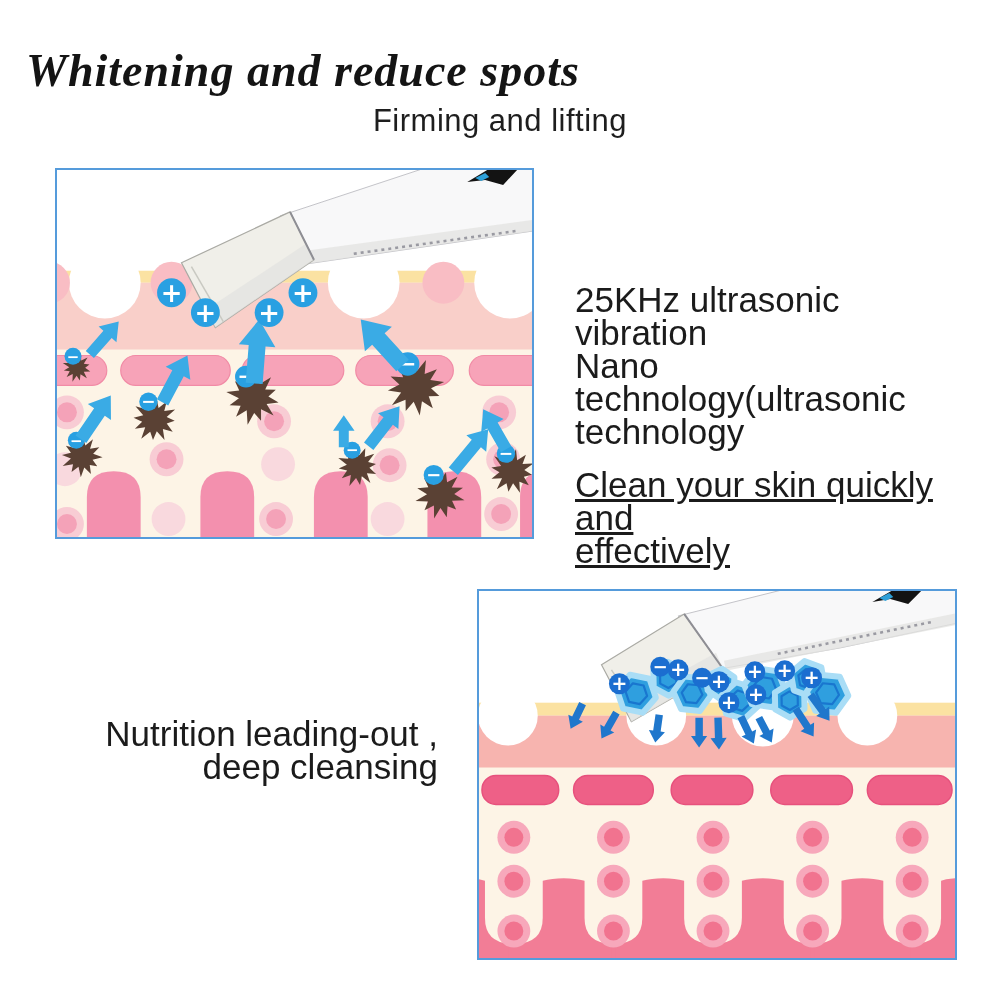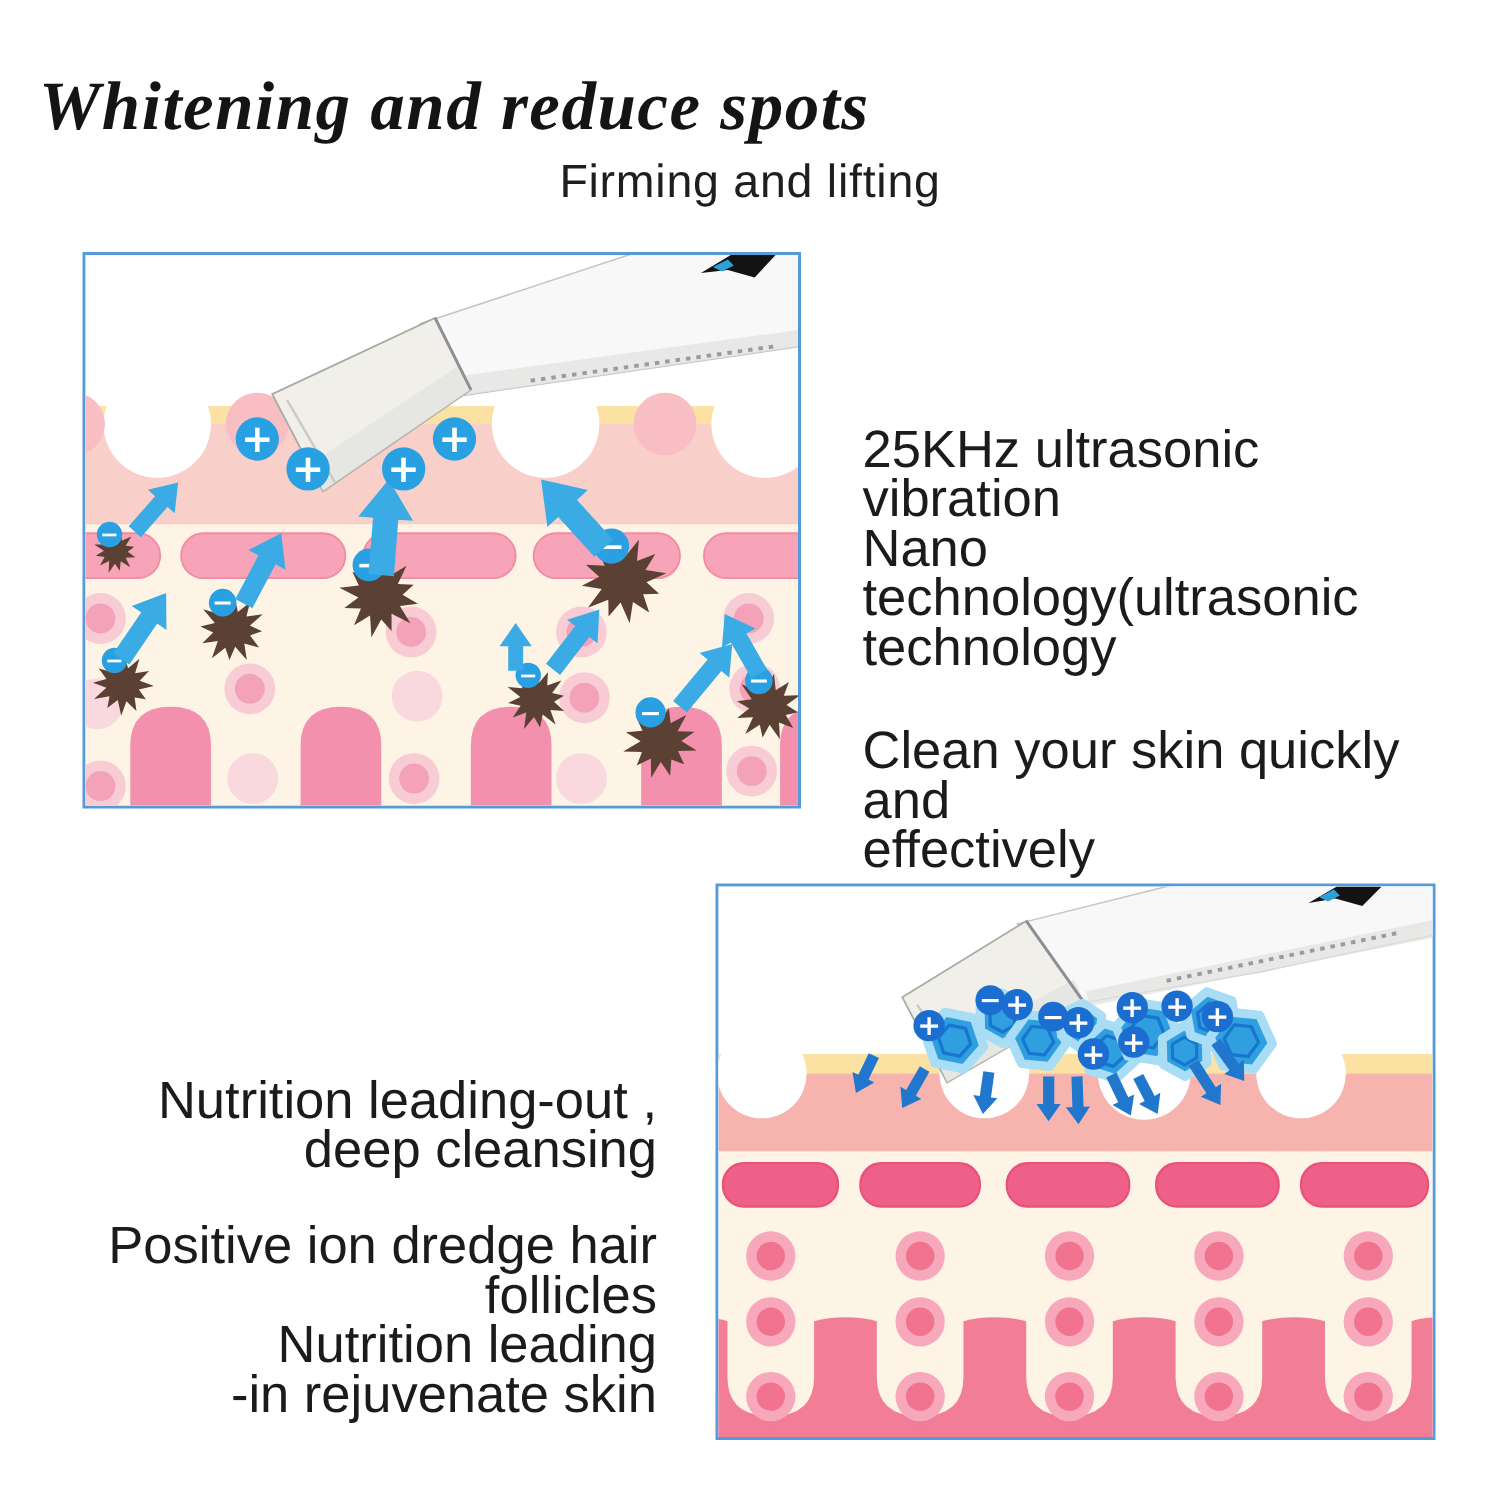--- a/index.html
+++ b/index.html
@@ -9,21 +9,21 @@
          font-size:46px;color:#141414;letter-spacing:1px;padding-left:26px;}
   .subtitle{position:absolute;left:0;top:103px;width:1000px;text-align:center;
             font-size:31px;font-weight:400;color:#1e1e1e;letter-spacing:.5px;}
   .fig{position:absolute;border:2px solid var(--frame-border);box-sizing:border-box;background:#fff;}
   #fig1{left:55px;top:168px;width:479px;height:371px;}
   #fig2{left:477px;top:589px;width:480px;height:371px;}
   .fig svg{display:block;width:100%;height:100%;}
   .tb{position:absolute;font-size:35px;line-height:33px;color:var(--text-color);}
   .tb p{margin:0;white-space:pre-line;}
   #tb-top{left:575px;top:283px;width:370px;text-align:left;}
-  #tb-top p + p{margin-top:36px;}
+  #tb-top p + p{margin-top:20px;text-decoration:underline;}
   #tb-bottom{left:30px;top:717px;width:408px;text-align:right;}
   #tb-bottom p + p{margin-top:31px;}
 
   
   .yellow{fill:var(--skin-yellow);}  .cream{fill:var(--skin-cream);}
   .band1{fill:var(--skin-pink-band1);} .band2{fill:var(--skin-pink-band2);}
   .scallop-w{fill:#ffffff;} .scallop-p{fill:var(--scallop-pink);}
   .pill1{fill:var(--pill-pink-light);stroke:var(--pill-light-stroke);stroke-width:1.2;}
   .pill2{fill:var(--pill-pink-dark);stroke:var(--pill-dark-stroke);stroke-width:1.5;}
   .ring1{fill:var(--circle-ring1);} .cc1{fill:var(--circle-center1);} .pale1{fill:var(--circle-pale);}
@@ -352,18 +352,15 @@
         <polygon points="277.7,128.7 285.3,143.4 281.5,145.4 294.0,152.0 295.8,137.9 292.0,140.0 284.3,125.3" class="arrow2"></polygon>
         <polygon points="314.8,120.0 326.6,138.2 322.9,140.6 336.0,146.0 336.5,131.8 332.9,134.2 321.2,116.0" class="arrow2"></polygon>
         <polygon points="330.0,106.2 342.1,122.8 338.6,125.4 352.0,130.0 351.7,115.8 348.2,118.4 336.0,101.8" class="arrow2"></polygon>
         <polygon points="100.6,111.4 93.6,125.9 89.7,124.0 92.0,138.0 104.3,131.0 100.4,129.1 107.4,114.6" class="arrow2"></polygon>
       </svg>
   </div>
 
   <div id="tb-bottom" class="tb">
     <p>Nutrition leading-out ,
 deep cleansing</p>
-    <p>Positive ion dredge hair follicles
-Nutrition leading
--in rejuvenate skin</p>
   </div>
 
 </div>
 
 </body></html>

